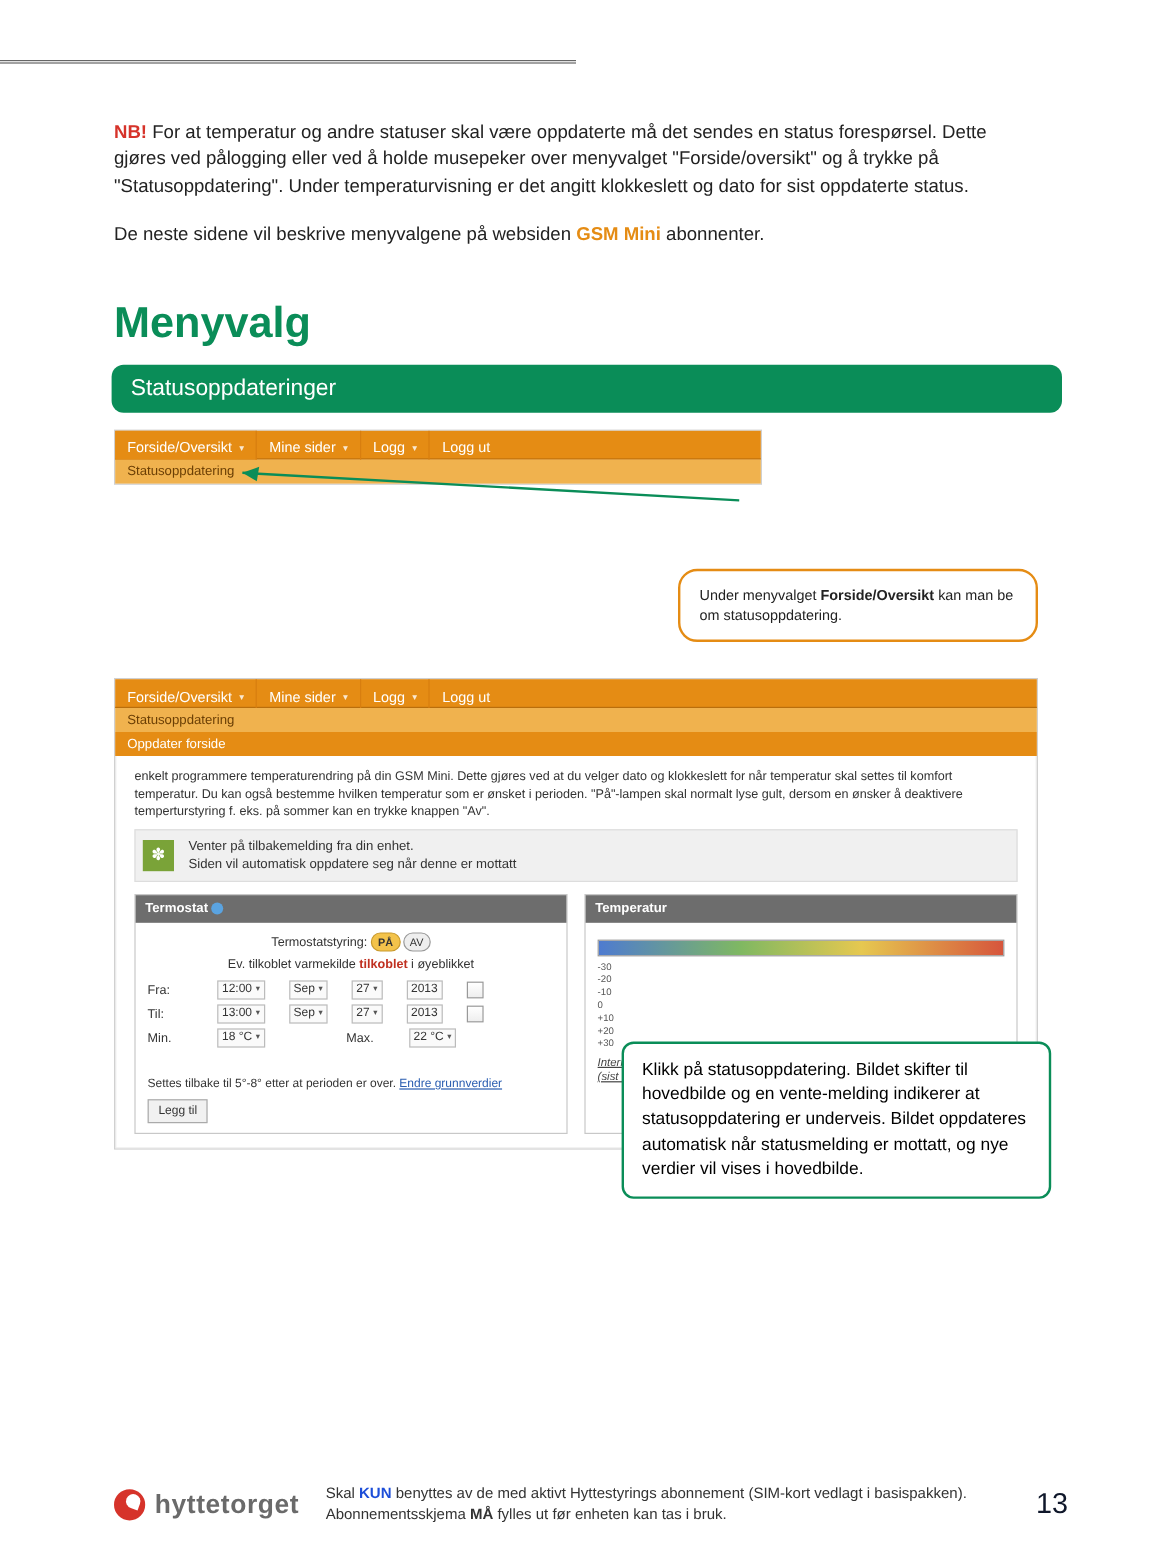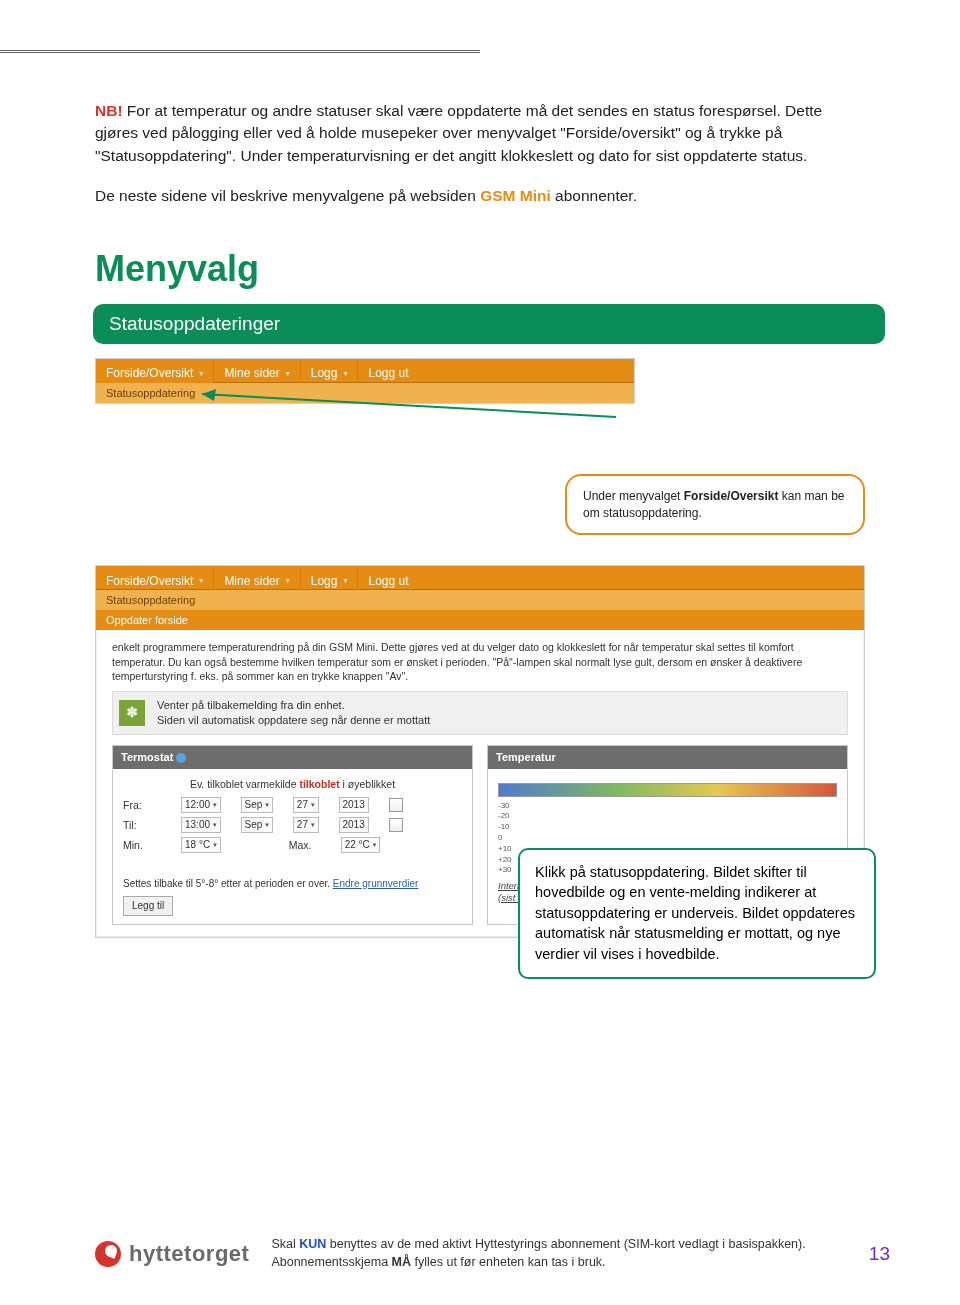--- a/index.html
+++ b/index.html
@@ -208,21 +208,21 @@
   }
   .logo-mark::after{
     content:""; position:absolute; inset:4px 4px 10px 10px;
     background:#fff; border-radius:50% 50% 0 50%;
     transform: rotate(20deg);
   }
   .logo-txt { font-size:22px; font-weight:bold; color:#6a6a6a; letter-spacing:0.5px; }
   .foot-note { font-size:12.5px; color:#333; line-height:1.4; flex:1; }
   .foot-note .red-bold, .foot-note .kun { color:#1d4ed8; font-weight:bold; }
   .foot-note .maa { font-weight:bold; color:#333; }
-  .page-num { font-size:19px; color:#6d28d9; }
+  .page-num { font-size:24px; color:#0f172a; }
 </style>
 </head>
 <body>
 
 <div class="page-rule"></div>
 
 <div class="content">
 
   <p class="intro">
     <span class="red-bold">NB!</span><span> For at temperatur og andre statuser skal være oppdaterte må det sendes en status forespørsel. Dette gjøres ved pålogging eller ved å holde musepeker over menyvalget "Forside/oversikt" og å trykke på "Statusoppdatering". Under temperaturvisning er det angitt klokkeslett og dato for sist oppdaterte status.</span>
@@ -296,20 +296,27 @@
           <div>Venter på tilbakemelding fra din enhet.</div>
           <div>Siden vil automatisk oppdatere seg når denne er mottatt</div>
         </div>
       </div>
 
       <div class="panels">
 
         <div class="panel">
           <div class="panel-head"><span>Termostat</span> <span style="display:inline-block;width:10px;height:10px;border-radius:50%;background:#5aa3e0;vertical-align:middle"></span></div>
           <div class="panel-body">
+            <div style="text-align:center;margin-bottom:4px">
+              <span>Termostatstyring:</span>
+              <span class="toggle">
+                <span class="on">PÅ</span>
+                <span>AV</span>
+              </span>
+            </div>
             <div style="text-align:center;margin-bottom:6px">
               <span>Ev. tilkoblet varmekilde </span><span class="red-txt">tilkoblet</span><span> i øyeblikket</span>
             </div>
             <div class="form-row">
               <label>Fra:</label>
               <span class="sel">
                   <span>12:00</span>
                   <span class="dn">▾</span>
                 </span>
               <span class="sel">

